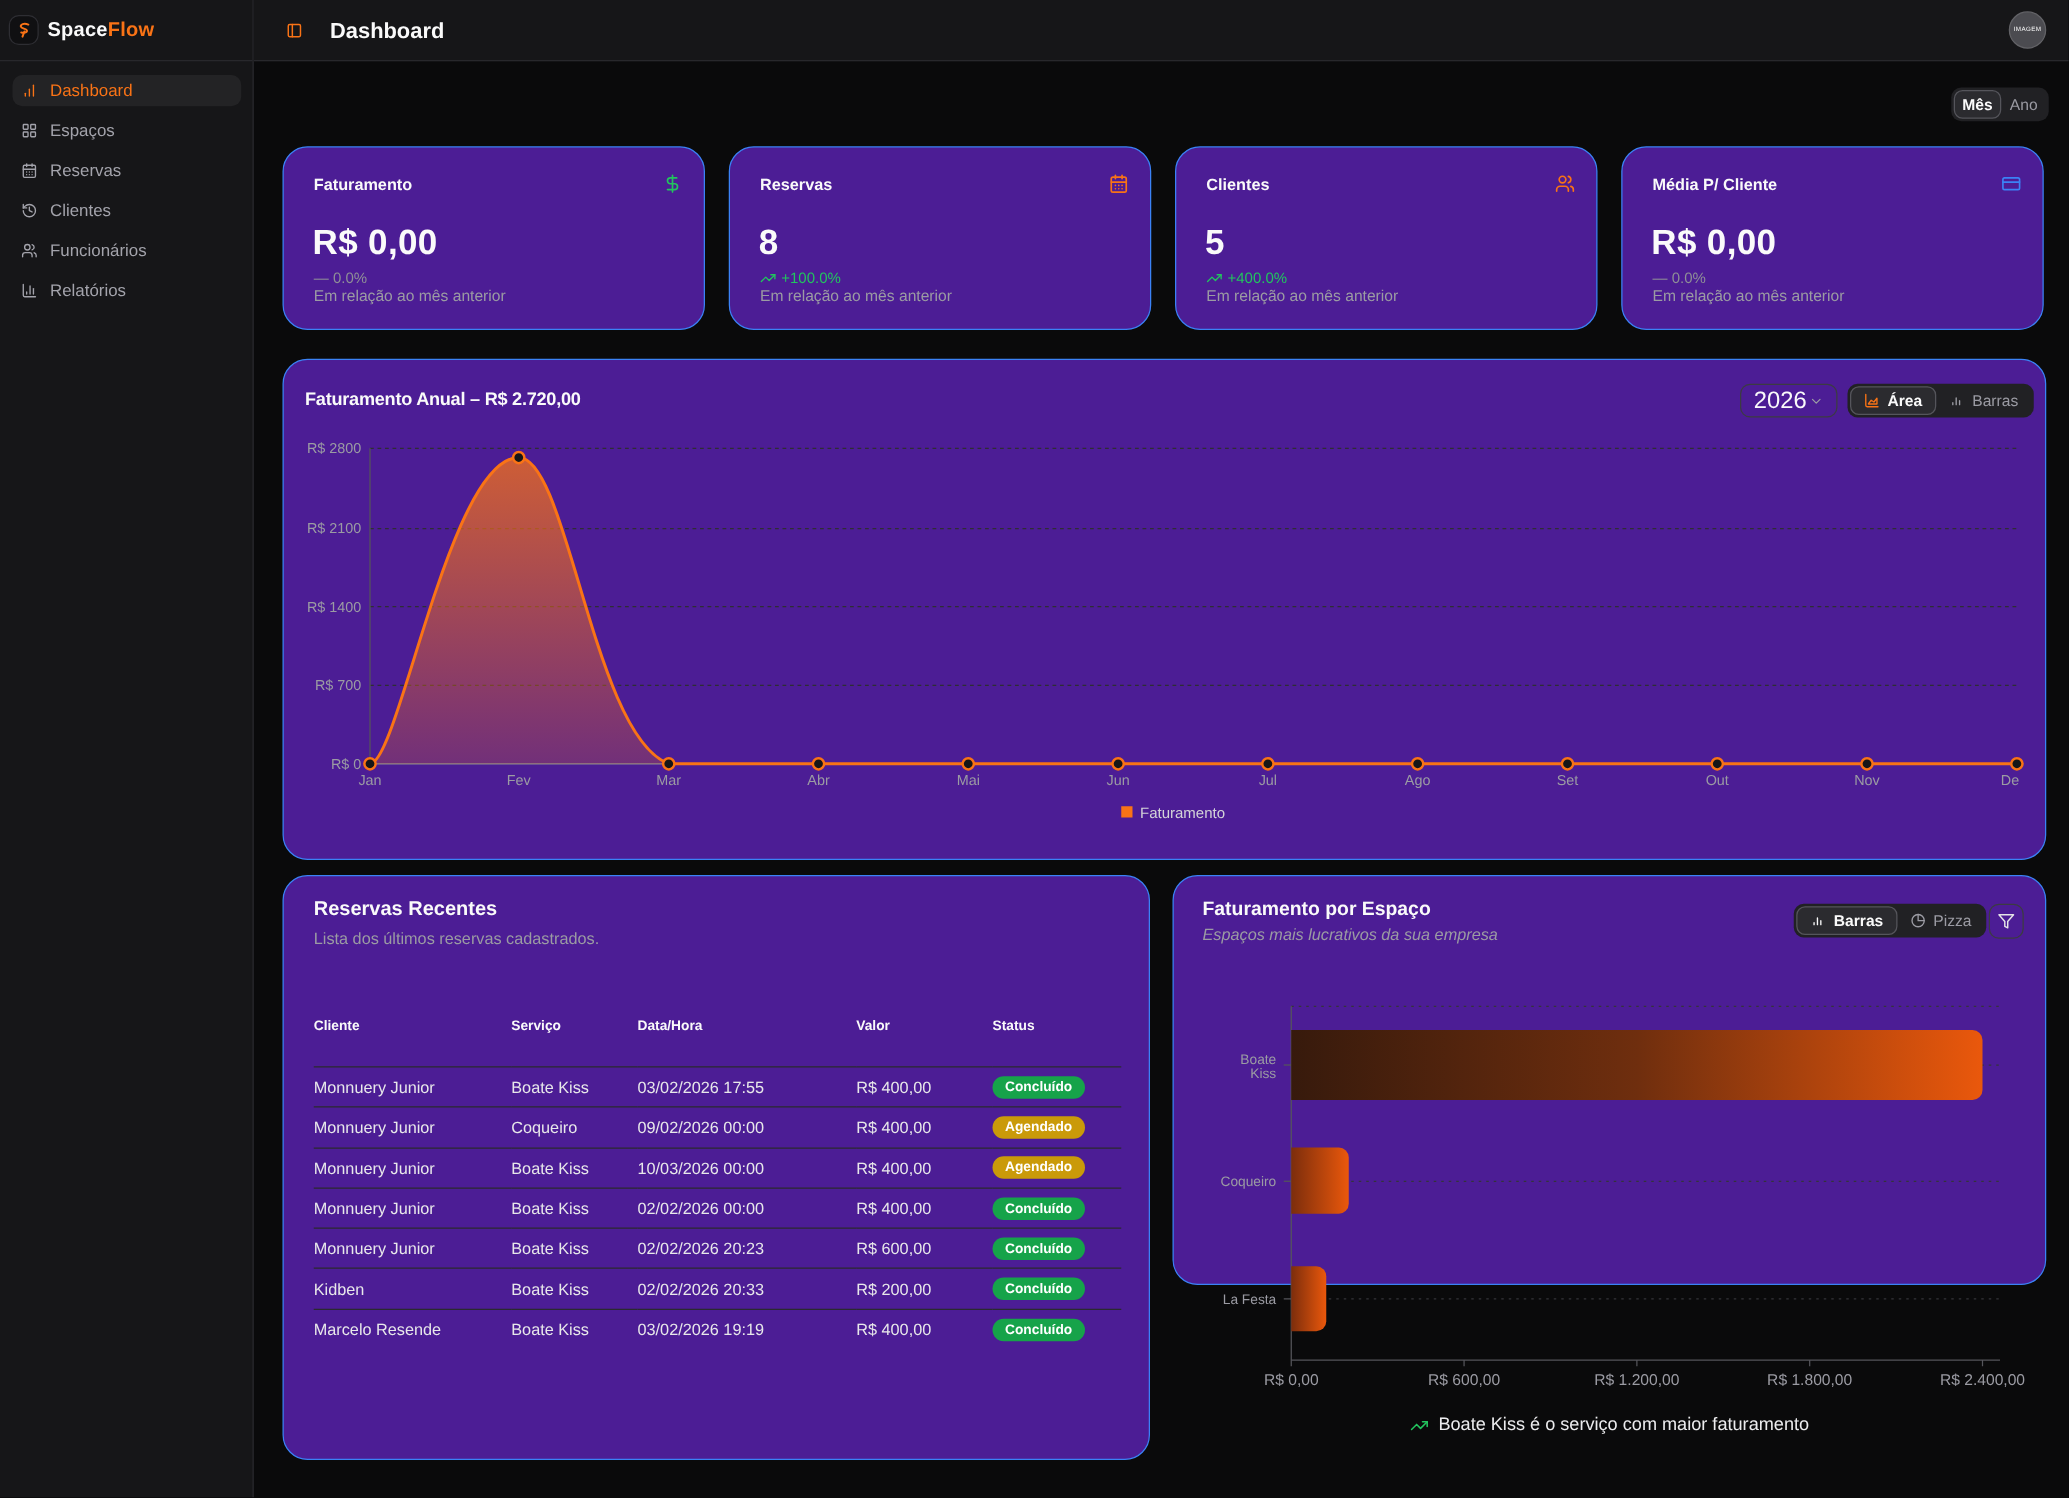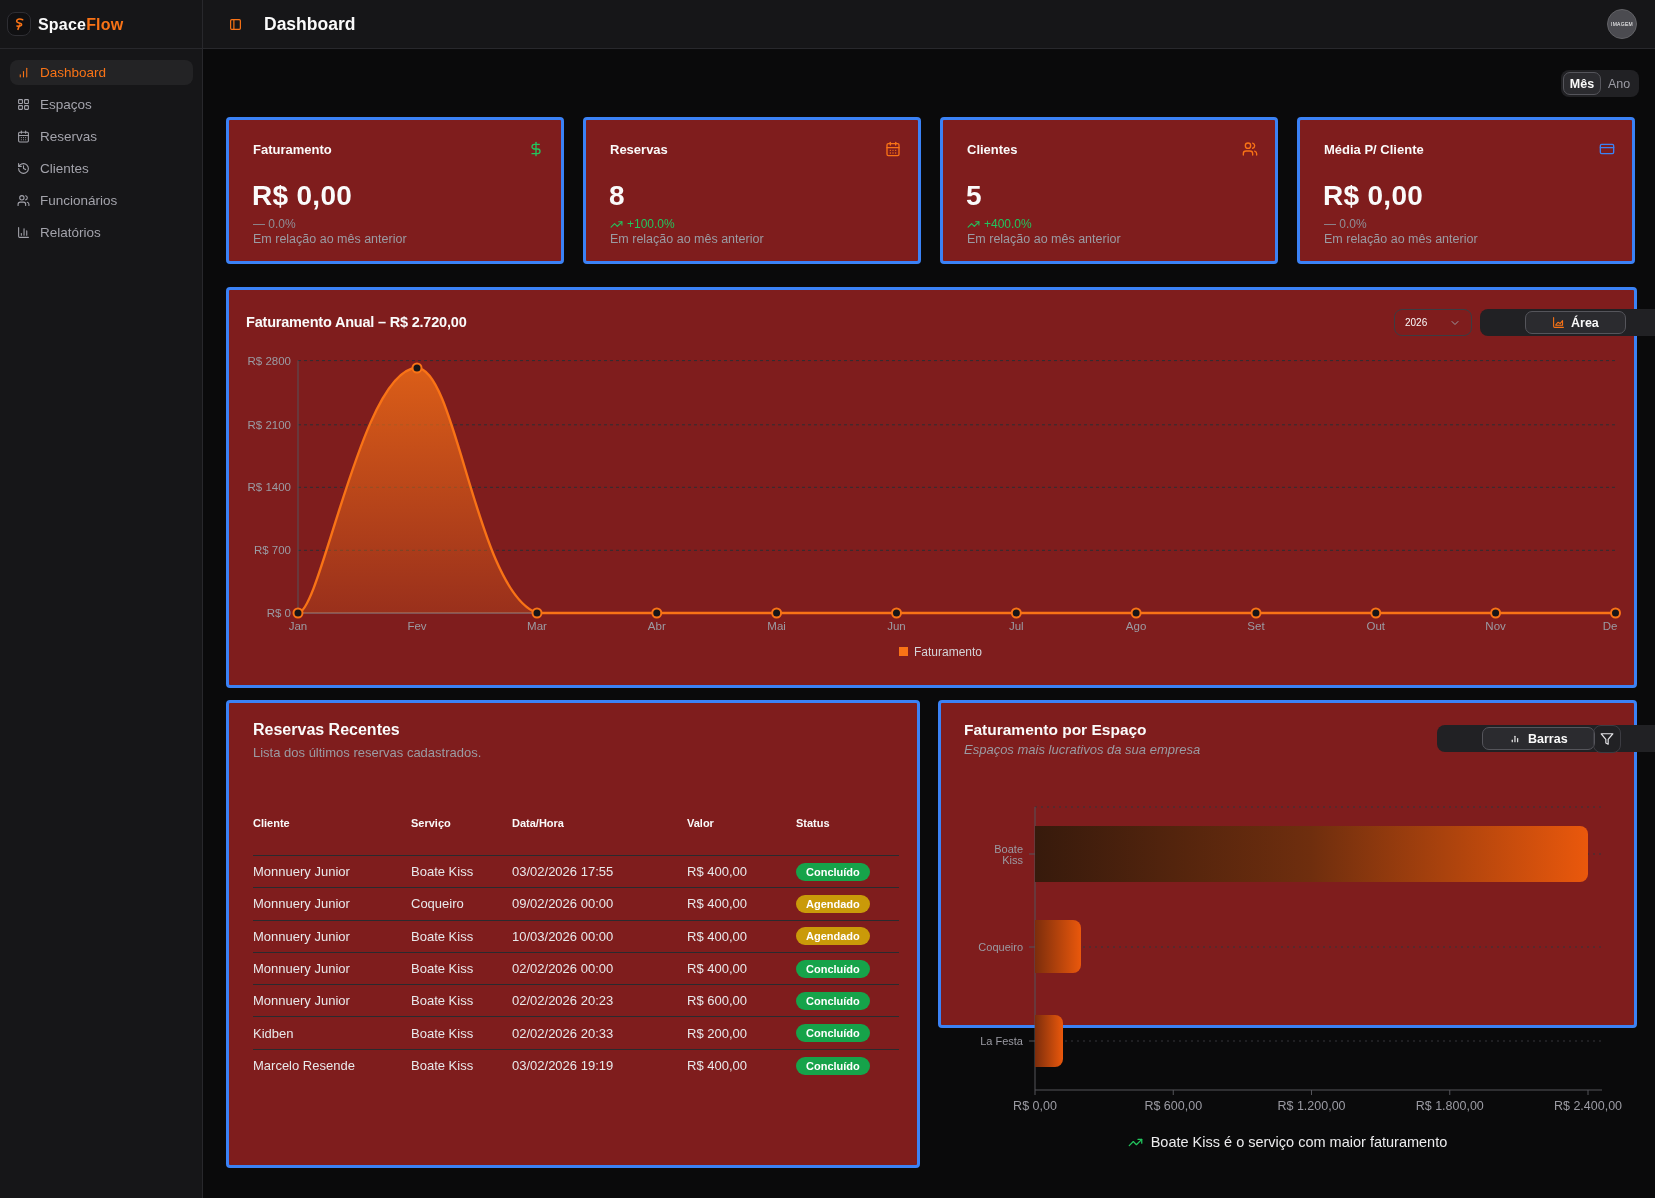--- a/index.html
+++ b/index.html
@@ -34,44 +34,44 @@
             font-size:5px; color:#fff; letter-spacing:0.3px; }
 
   
   #mes-ano { position:absolute; left:1561px; top:70px; width:78px; height:27px; background:#212124;
              border-radius:8px; padding:2px; display:flex; }
   #mes-ano .seg { border-radius:7px; font-size:12.5px; display:flex; align-items:center; justify-content:center; }
   #mes-ano .seg.on { width:38px; background:#2b2b2f; border:1px solid #55555b; color:#fafafa; font-weight:bold; }
   #mes-ano .seg.off { width:36px; color:#9b9ba3; }
 
   
-  .card { position:absolute; background:#7f1d1d; border:3px solid #3b82f6; border-radius:4px; }
+  .card { position:absolute; background:#4c1d95; border:1px solid #3b82f6; border-radius:20px; }
   .stat { top:117px; width:338px; height:147px; }
   .stat .t { position:absolute; left:24px; top:22px; font-size:13px; font-weight:bold; color:#fafafa; }
   .stat .ic { position:absolute; right:17px; top:21px; }
   .stat .v { position:absolute; left:23px; top:60px; font-size:28px; font-weight:bold; letter-spacing:0.3px; }
   .stat .pct { position:absolute; left:24px; top:97px; font-size:12px; color:#8f8f97; display:flex; align-items:center; gap:4px;}
   .stat .pct.green { color:#22c55e; }
   .stat .cap { position:absolute; left:24px; top:112px; font-size:12.5px; color:#9b9ba3; }
 
   
   .badge { display:inline-flex; align-items:center; justify-content:center; height:18px; border-radius:9px;
            font-size:11px; font-weight:bold; color:#fff; padding:0 10px; }
   .badge.g { background:#16a34a; }
   .badge.y { background:#ca9a09; }
 
   
   #year-select { position:absolute; left:1165px; top:19px; width:78px; height:27px; border:1px solid #3c3c42;
-                 border-radius:8px; font-size:10px; color:#fafafa; display:flex; align-items:center;
+                 border-radius:8px; font-size:19px; color:#fafafa; display:flex; align-items:center;
                  justify-content:space-between; padding:0 10px; }
   #area-toggle, #bars-toggle { position:absolute; background:#212124; border-radius:8px; padding:2px; display:flex; height:27px; }
   #area-toggle { left:1251px; top:19px; }
   #bars-toggle { left:496px; top:22px; }
   #area-toggle .seg, #bars-toggle .seg { border-radius:7px; font-size:12.5px; display:flex; align-items:center;
-                 justify-content:center; gap:6px; padding:0 26px;margin-left:43px; }
+                 justify-content:center; gap:6px; padding:0 10px; }
   #area-toggle .seg.on, #bars-toggle .seg.on { background:#2b2b2f; border:1px solid #55555b; color:#fafafa; font-weight:bold; }
   #area-toggle .seg.off, #bars-toggle .seg.off { color:#9b9ba3; }
   #filter-btn { position:absolute; left:652px; top:22px; width:28px; height:28px; border:1px solid #3c3c42;
                 border-radius:8px; display:flex; align-items:center; justify-content:center; }
 
   
   #res-table { position:absolute; left:24px; top:114px; width:646px; border-collapse:collapse; }
   #res-table th { text-align:left; font-size:11px; font-weight:bold; color:#fafafa; padding:0 0 26px 0; }
   #res-table td { font-size:13px; color:#e8e8ea; height:32.3px; padding:0; border-top:1px solid #2a2a2e; }
   #bars-note { position:absolute; left:0; right:0; top:431px; display:flex; align-items:center; justify-content:center;

